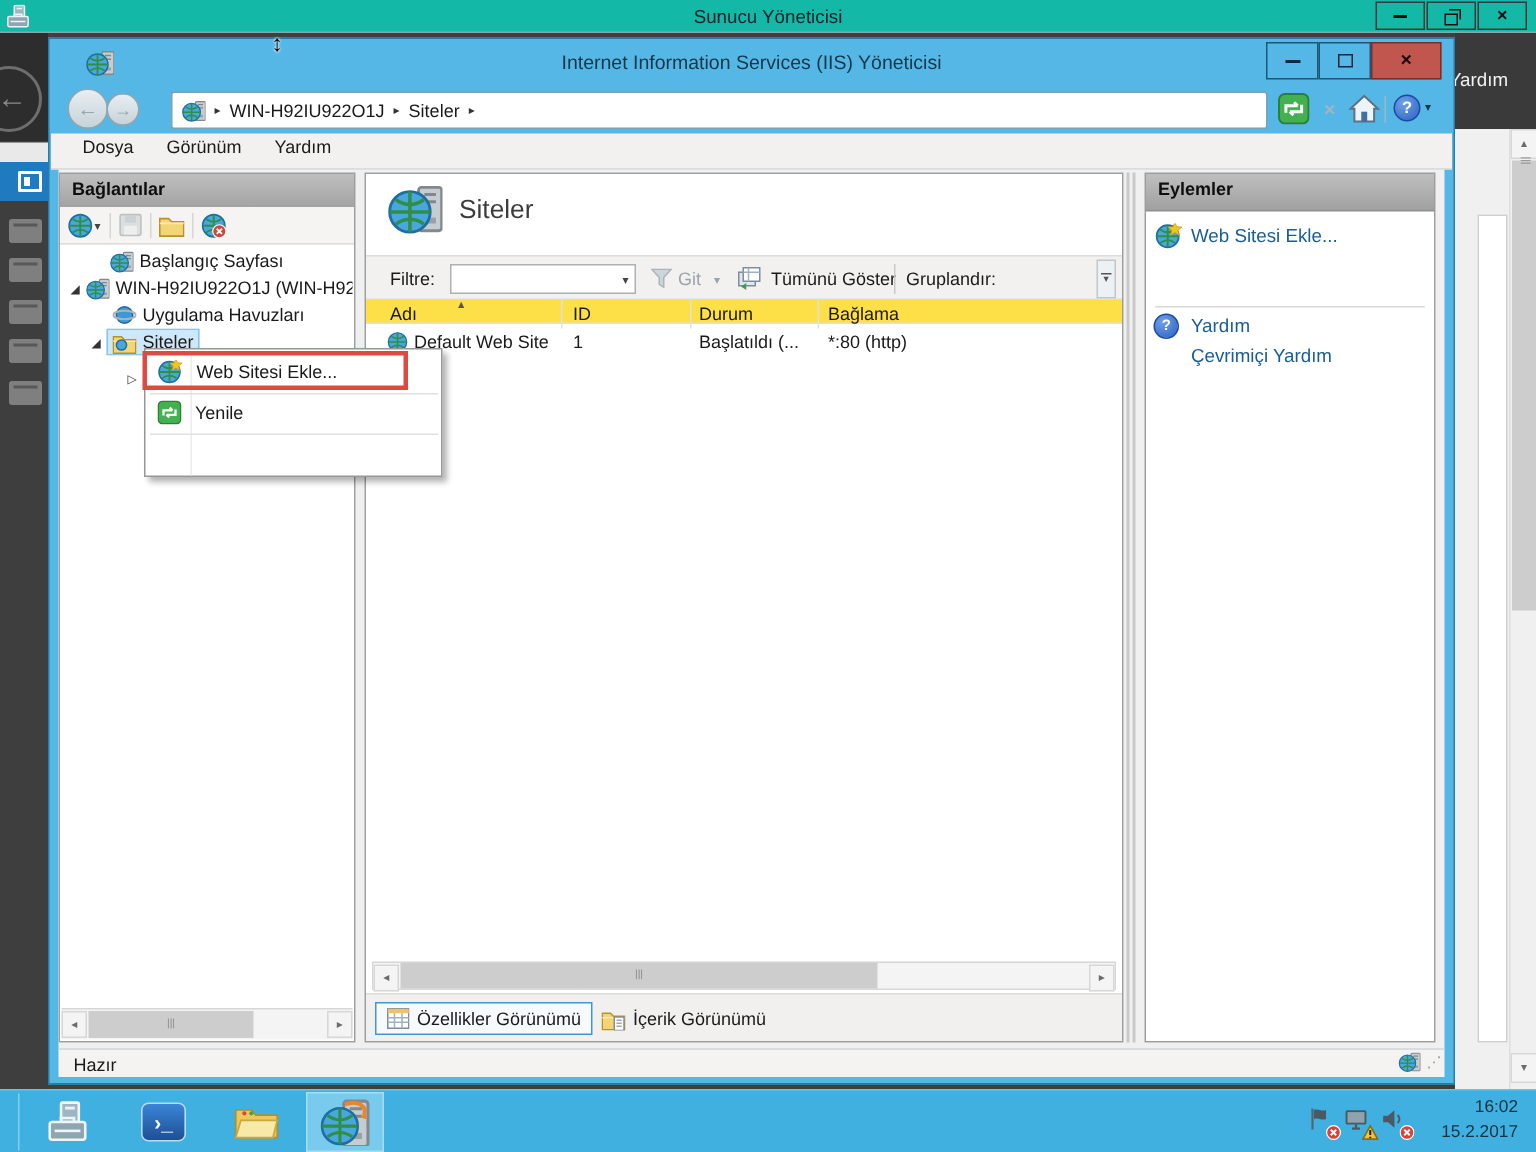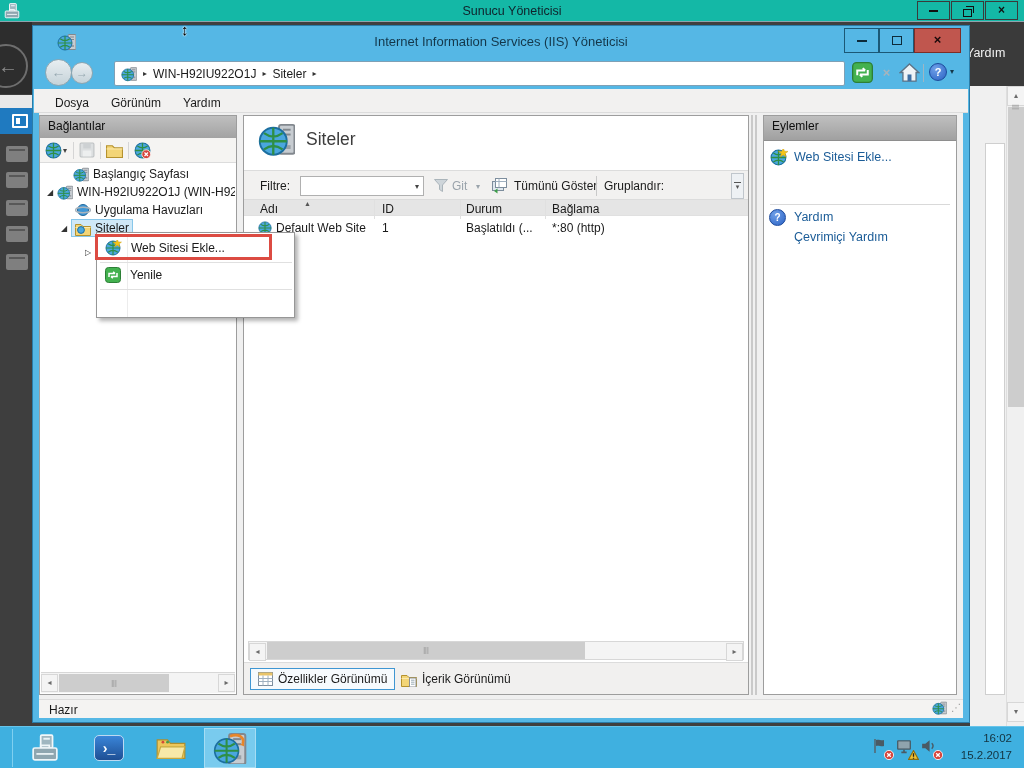--- a/index.html
+++ b/index.html
@@ -59,26 +59,26 @@
   #crumb{left:81px;top:3px;width:731px;height:25px;background:#fff;border:1px solid #7fa0b5;border-radius:2px;display:flex;align-items:center;gap:6px;padding-left:6px}
   .crumb-arrow{font-size:8px;color:#333}
   .crumb-txt{font-size:12px;color:#1a1a1a}
   #btn-refresh{left:819px;top:4px}
   #btn-stop{left:845px;top:7px;width:17px;height:17px;color:#a7b4bc;font-weight:bold;font-size:13px;text-align:center;line-height:16px}
   #btn-home{left:866px;top:4px}
   #addr-sep{left:890px;top:6px;width:1px;height:18px;background:#9db6c4}
   #btn-help{left:896px;top:5px;width:18px;height:18px;border-radius:50%;background:radial-gradient(circle at 35% 30%,#6fa0e8,#2b62c4);color:#fff;font-weight:bold;font-size:11px;text-align:center;line-height:17px;border:1px solid #1c4a9c}
   #help-caret{left:917px;top:9px;font-size:8px;color:#14374a}
 
-  #iis-menubar{left:1px;top:63px;width:934px;height:24px;background:#f2f1f0;border-bottom:1px solid #dcdcdc;display:flex;align-items:flex-end;padding-left:10px}
+  #iis-menubar{left:1px;top:63px;width:934px;height:24px;background:#f2f1f0;border-bottom:1px solid #dcdcdc;display:flex;align-items:flex-start;padding-left:10px}
   .menu-item{padding:2px 11px;font-size:12px;color:#1a1a1a}
 
   #iis-content{left:6px;top:87px;width:924px;height:586px;background:#f0f0f0}
   .pane-hdr{left:0;top:0;right:0;height:25px;background:linear-gradient(#bfbfbf,#a0a0a0);border-bottom:1px solid #8e8e8e;
-            font-weight:normal;font-size:12px;line-height:21px;padding-left:8px;color:#0e0e0e}
+            font-weight:bold;font-size:12px;line-height:21px;padding-left:8px;color:#0e0e0e}
 
   
   #pane-conn{left:0;top:2px;width:198px;height:580px;background:#fff;border:1px solid #9d9d9d}
   #conn-toolbar{left:0;top:22px;right:0;height:25px;background:#f5f4f2;border-bottom:1px solid #dcdcdc}
   .tbi{top:4px;position:absolute}
   .tb-sep{top:4px;width:1px;height:17px;background:#d5d5d5;position:absolute}
   .tree-row{left:1px;height:18px;width:194px;display:flex;align-items:center;white-space:nowrap;overflow:hidden;font-size:12px}
   .tree-exp{font-size:8px;color:#333;width:10px;flex:none}
   .tree-ico{flex:none;margin-right:4px}
   #tr-0{top:49px;padding-left:32px}
@@ -108,21 +108,21 @@
   #f-funnel{left:190px;top:8px;opacity:.75}
   #f-go{left:208px;top:8px;color:#9aa3ab}
   #f-go-caret{left:232px;top:11px;font-size:8px;color:#9aa3ab}
   #f-showall-ic{left:248px;top:7px}
   #f-showall{left:270px;top:8px}
   #f-sep{left:352px;top:5px;width:1px;height:20px;background:#c9c9c9}
   #f-group{left:360px;top:8px}
   #f-ovf{left:487px;top:2px;width:13px;height:26px;background:#eef1f4;border:1px solid #c0c6cc;text-align:center}
   #f-ovf b{display:block;height:2px;border-top:1px solid #555;margin:8px 2px 0}
   #f-ovf span{font-size:7px;color:#555;line-height:6px;display:block}
-  #mp-cols{left:0;top:84px;right:0;height:16px;background:#e5e5e5;border-bottom:1px solid #e0e0e0;font-size:12px}
+  #mp-cols{left:0;top:84px;right:0;height:16px;background:#fde047;border-bottom:1px solid #e0e0e0;font-size:12px}
   .coldiv{top:0;width:1px;height:19px;background:#e0e0e0;position:absolute}
   #cd1{left:130px}#cd2{left:216px}#cd3{left:301px}
   #col-adi{left:16px;top:2px}#col-sort{left:60px;top:0px;font-size:7px;color:#555}
   #col-id{left:138px;top:2px}#col-durum{left:222px;top:2px}#col-baglama{left:308px;top:2px}
   #mp-row{left:0;top:103px;right:0;height:18px;font-size:12px}
   #row-ico{left:14px;top:2px}
   #cell-0{left:32px;top:2px}#cell-1{left:138px;top:2px}#cell-2{left:222px;top:2px}#cell-3{left:308px;top:2px}
   #mp-hscroll{left:4px;top:525px;width:496px;height:19px;background:#f4f4f4;border:1px solid #d7d7d7}
   #mhs-l{left:0}#mhs-r{left:477px}
   #mhs-thumb{left:18px;top:0px;width:318px;height:17px;background:#cdcdcd;color:#8a8a8a;font-size:7px;text-align:center;line-height:16px}

